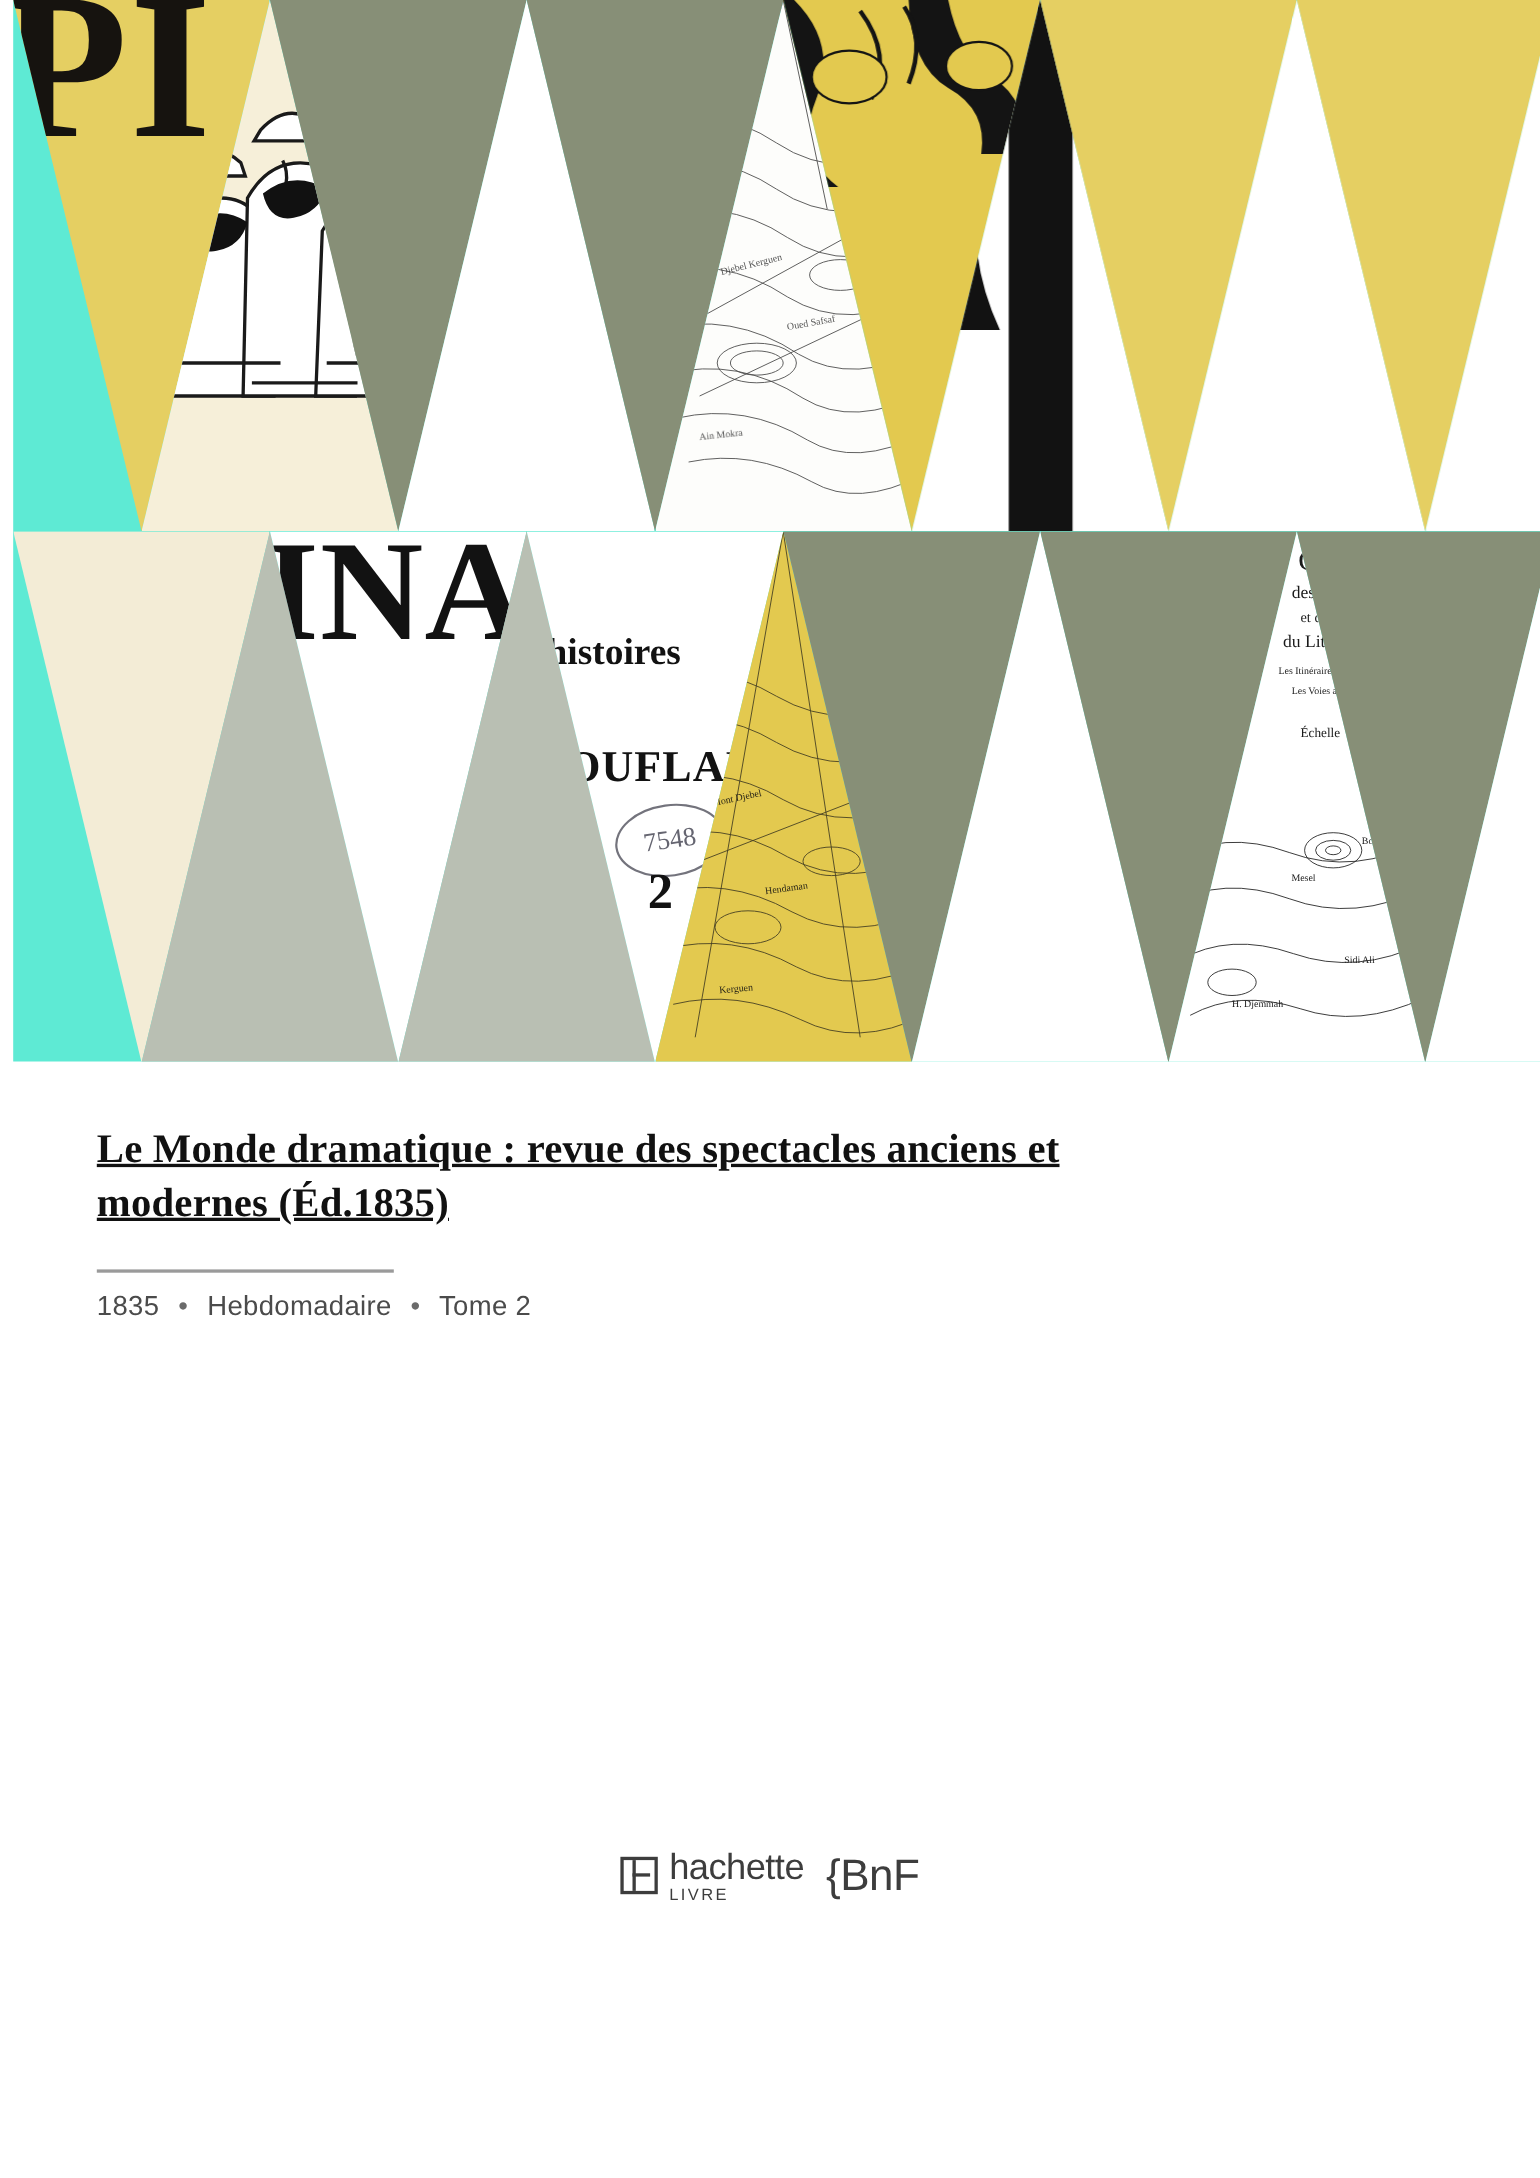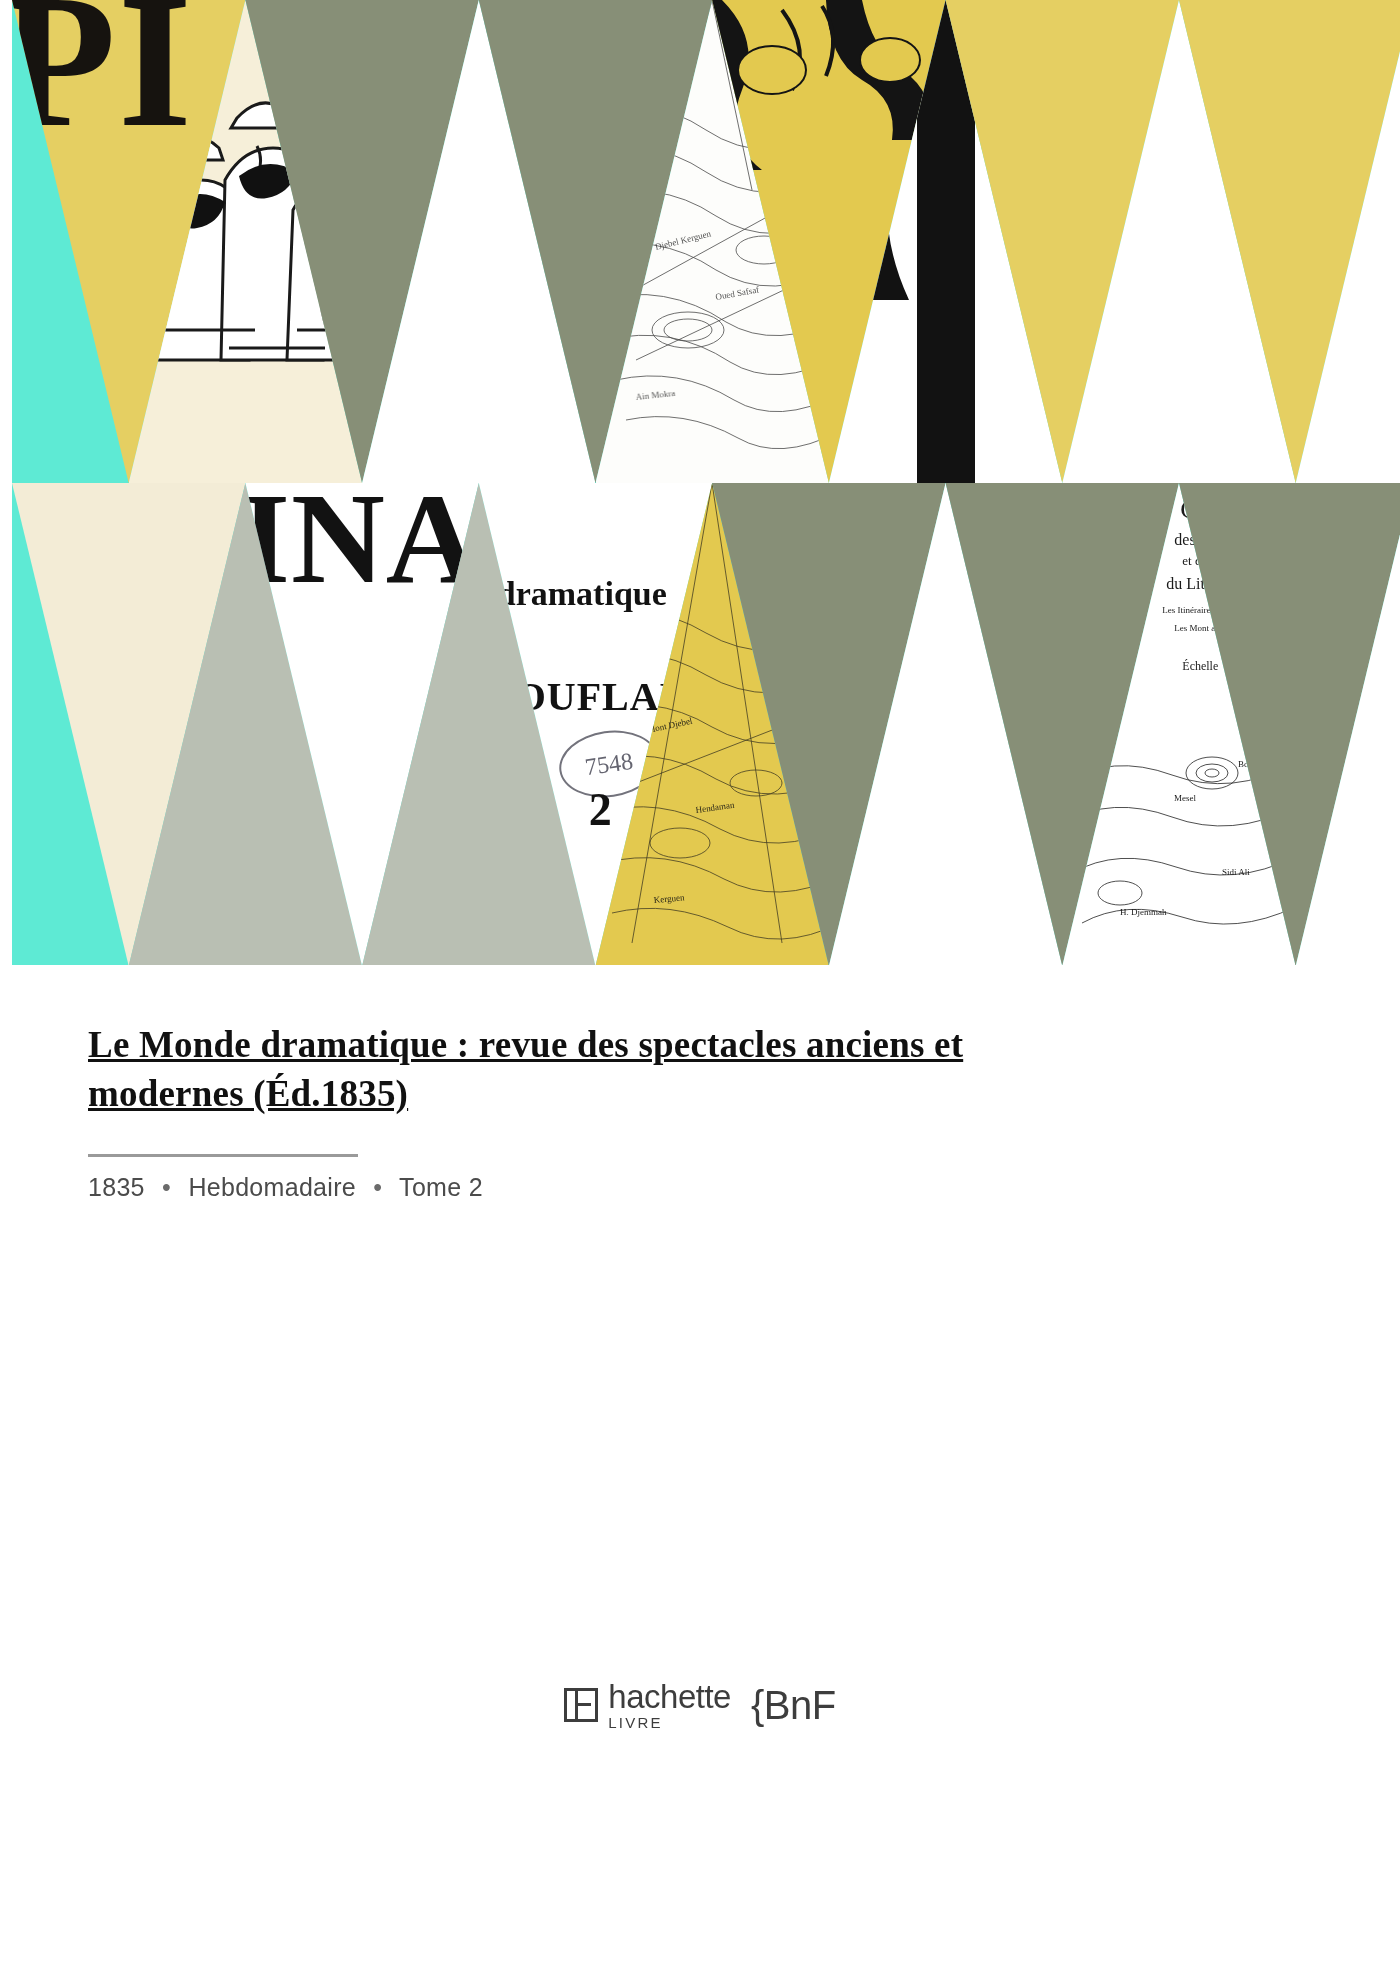--- a/index.html
+++ b/index.html
@@ -376,21 +376,21 @@
       <div class="tile tri-down" style="left:233.4px;">
         <div class="fill-inner letters-inard">
           <span class="glyph">INARD</span>
         </div>
       </div>
 
       <div class="tile tri-up flat-sage" style="left:350.1px;"></div>
 
       <div class="tile tri-down" style="left:466.8px;">
         <div class="fill-inner title-block">
-          <span class="tline t1">dramatique</span>
+          <span class="tline t1">histoires</span>
           <span class="tline t2">ROUFLANTES</span>
           <span class="stamp">7548</span>
           <span class="tline t3">2</span>
         </div>
       </div>
 
       <div class="tile tri-up" style="left:583.5px;">
         <div class="fill-inner map-yellow">
           <svg class="map-lines" width="233" height="483" viewBox="0 0 233 483">
             <g stroke="#33301f" fill="none" stroke-width="0.8" opacity=".9">
@@ -441,21 +441,21 @@
               <text x="160" y="392">Sidi Ali</text>
               <text x="58" y="432">H. Djemmah</text>
             </g>
           </svg>
           <div class="cartouche" style="position:absolute;left:0;top:0;width:233px;height:260px;background:transparent;">
             <span class="cline" style="left:118px; top:12px; font-size:26px;">CA</span>
             <span class="cline" style="left:112px; top:48px; font-size:16px;">des I</span>
             <span class="cline" style="left:120px; top:70px; font-size:13px;">et des</span>
             <span class="cline" style="left:104px; top:92px; font-size:16px;">du Littoral</span>
             <span class="cline" style="left:100px; top:122px; font-size:9px;">Les Itinéraires mar</span>
-            <span class="cline" style="left:112px; top:140px; font-size:9px;">Les Mont a</span>
+            <span class="cline" style="left:112px; top:140px; font-size:9px;">Les Voies a</span>
             <span class="cline" style="left:120px; top:176px; font-size:12px;">Échelle</span>
           </div>
         </div>
       </div>
 
       <div class="tile tri-down flat-olive" style="left:1167px;"></div>
 
       <div class="tile tri-up flat-white" style="left:1283.7px;"></div>
     </div>
   </div>

